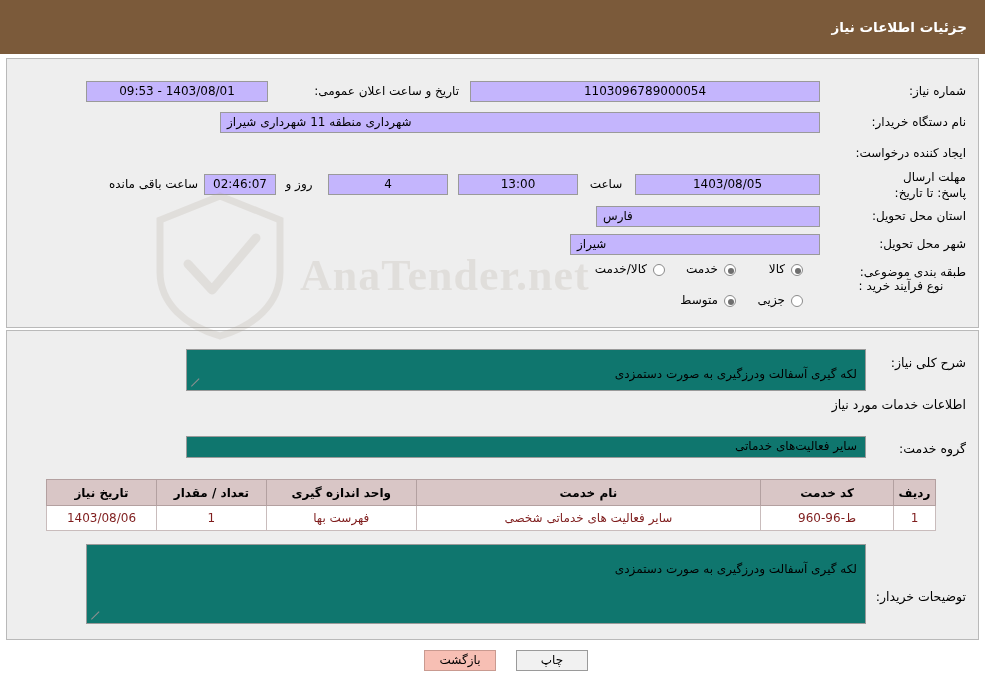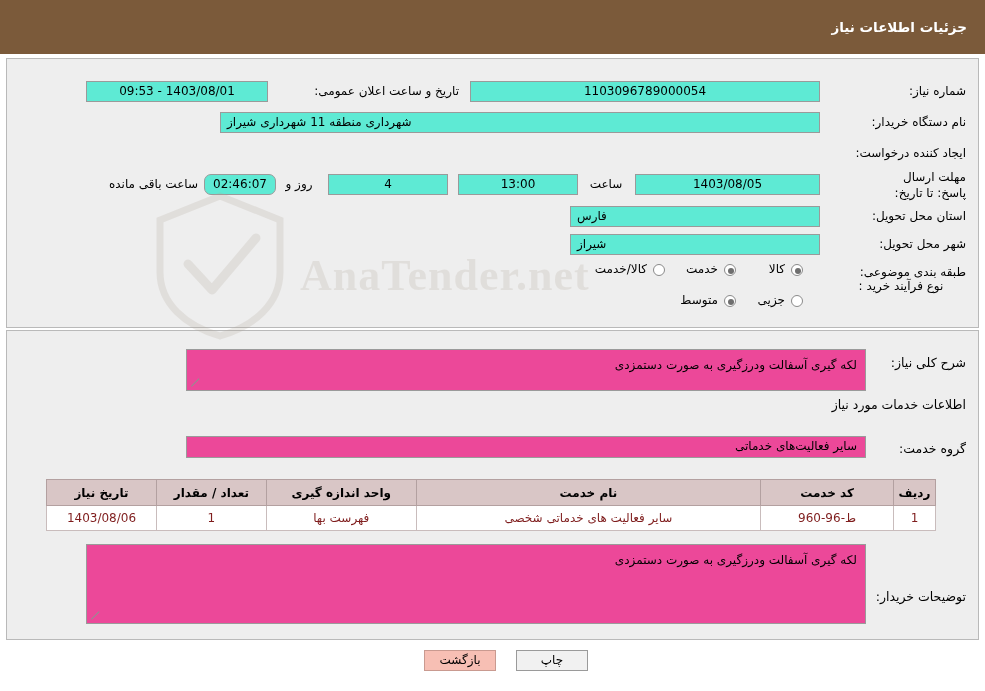--- a/index.html
+++ b/index.html
@@ -55,21 +55,21 @@
   .lbl {
     position: absolute;
     font-size: 12px;
     color: #000;
     text-align: right;
     line-height: 14px;
   }
 
   .fld {
     position: absolute;
-    background: #5eead4;
+    background: #c4b5fd;
     border: 1px solid #9a9a9a;
     height: 21px;
     line-height: 19px;
     padding: 0 6px;
     font-size: 12px;
     color: #000;
     text-align: center;
     white-space: nowrap;
     overflow: hidden;
   }
@@ -128,24 +128,24 @@
 
   
   .section-label {
     position: absolute;
     font-size: 12.5px;
     font-weight: normal;
     color: #000;
   }
   .textarea-box {
     position: absolute;
-    background: #ec4899;
+    background: #0f766e;
     border: 1px solid #9a9a9a;
     font-size: 12px;
-    padding: 8px 8px;
+    padding: 17px 8px;
     text-align: right;
     overflow: hidden;
   }
   .resize-grip {
     position: absolute;
     width: 10px; height: 10px;
     pointer-events: none;
   }
   .resize-grip::before {
     content: "";
@@ -217,25 +217,25 @@
     <div class="fld right" style="top:53px; right:158px; width:600px;">شهرداری منطقه 11 شهرداری شیراز</div>
 
     <div class="lbl" style="top:87px; right:12px; width:140px;">ایجاد کننده درخواست:</div>
 
     <div class="lbl" style="top:110px; right:12px; width:90px; line-height:16px;">مهلت ارسال پاسخ: تا تاریخ:</div>
     <div class="fld" style="top:115px; right:158px; width:185px;">1403/08/05</div>
     <div class="lbl" style="top:118px; right:352px; width:40px; text-align:center;">ساعت</div>
     <div class="fld" style="top:115px; right:400px; width:120px;">13:00</div>
     <div class="fld" style="top:115px; right:530px; width:120px;">4</div>
     <div class="lbl" style="top:118px; right:656px; width:46px; text-align:center;">روز و</div>
-    <div class="fld" style="top:115px; right:702px; width:72px;border-radius:7px;">02:46:07</div>
+    <div class="fld" style="top:115px; right:702px; width:72px;">02:46:07</div>
     <div class="lbl" style="top:118px; right:780px; width:110px; text-align:right;">ساعت باقی مانده</div>
 
     <div class="lbl" style="top:150px; right:12px; width:130px;">استان محل تحویل:</div>
-    <div class="fld right" style="top:147px; right:158px; width:250px;">فارس</div>
+    <div class="fld right" style="top:147px; right:158px; width:224px;">فارس</div>
 
     <div class="lbl" style="top:178px; right:12px; width:130px;">شهر محل تحویل:</div>
     <div class="fld right" style="top:175px; right:158px; width:250px;">شیراز</div>
 
     <div class="lbl" style="top:206px; right:12px; width:130px;">طبقه بندی موضوعی:</div>
     <span class="radio sel" style="top:205px; right:175px;"></span>
     <span class="radio-lbl" style="top:203px; right:193px;">کالا</span>
     <span class="radio sel" style="top:205px; right:242px;"></span>
     <span class="radio-lbl" style="top:203px; right:260px;">خدمت</span>
     <span class="radio" style="top:205px; right:313px;"></span>

